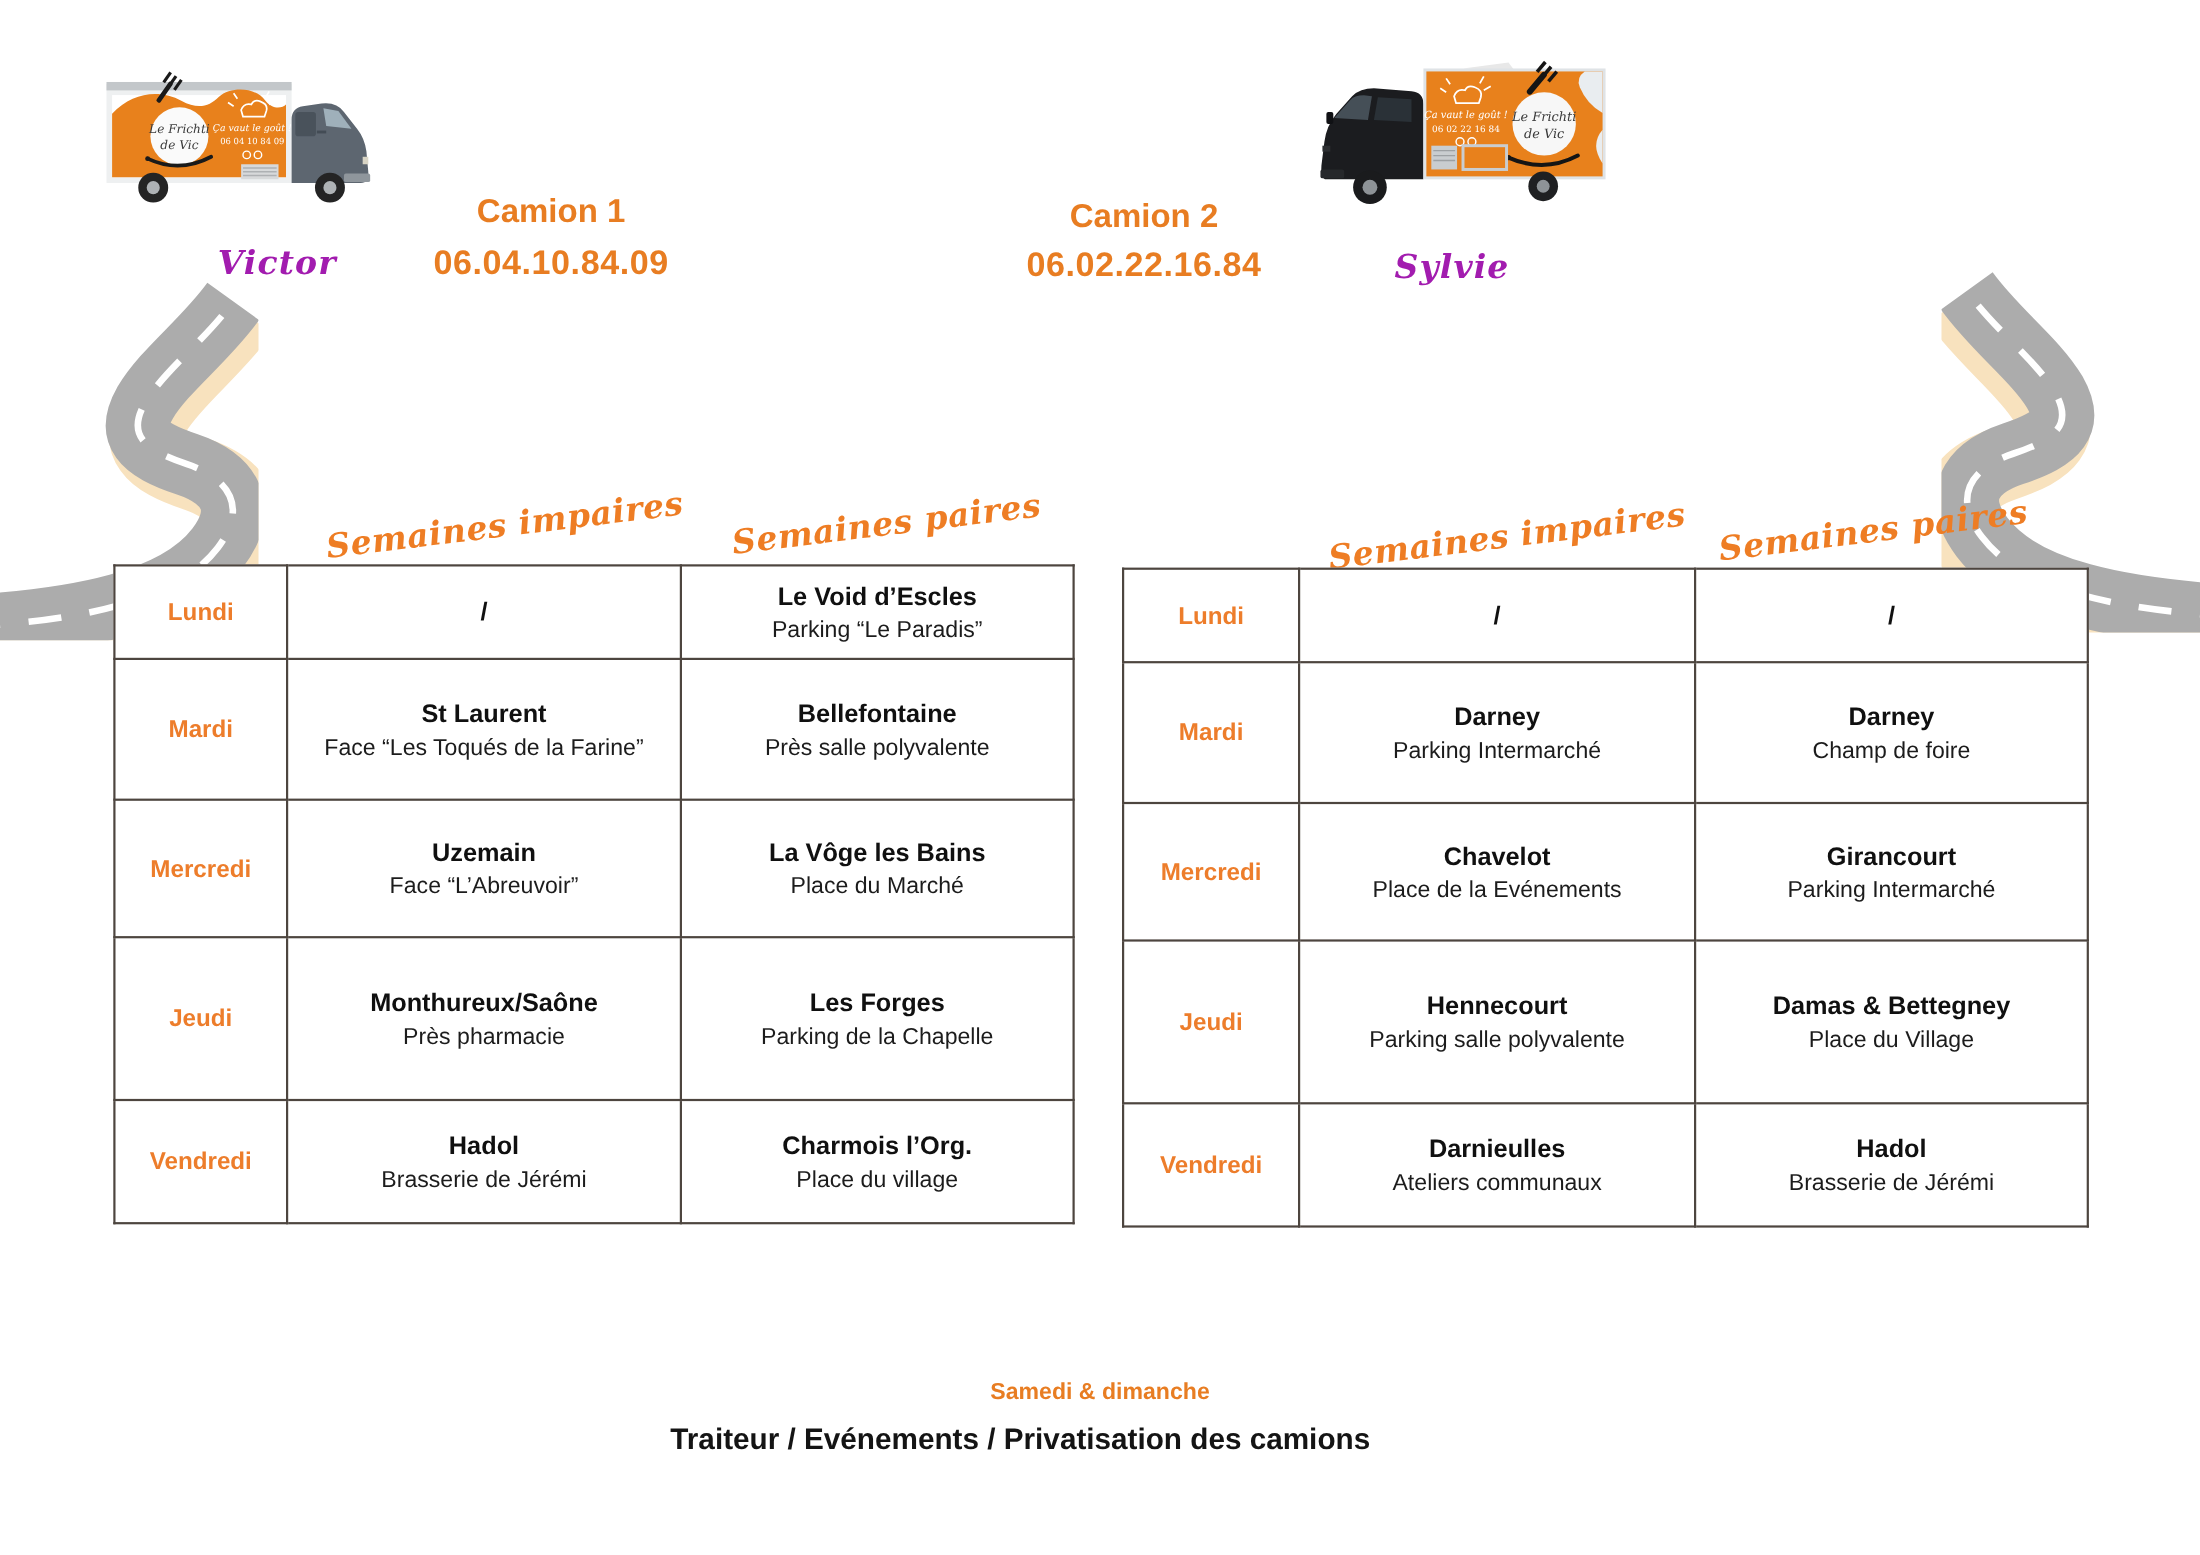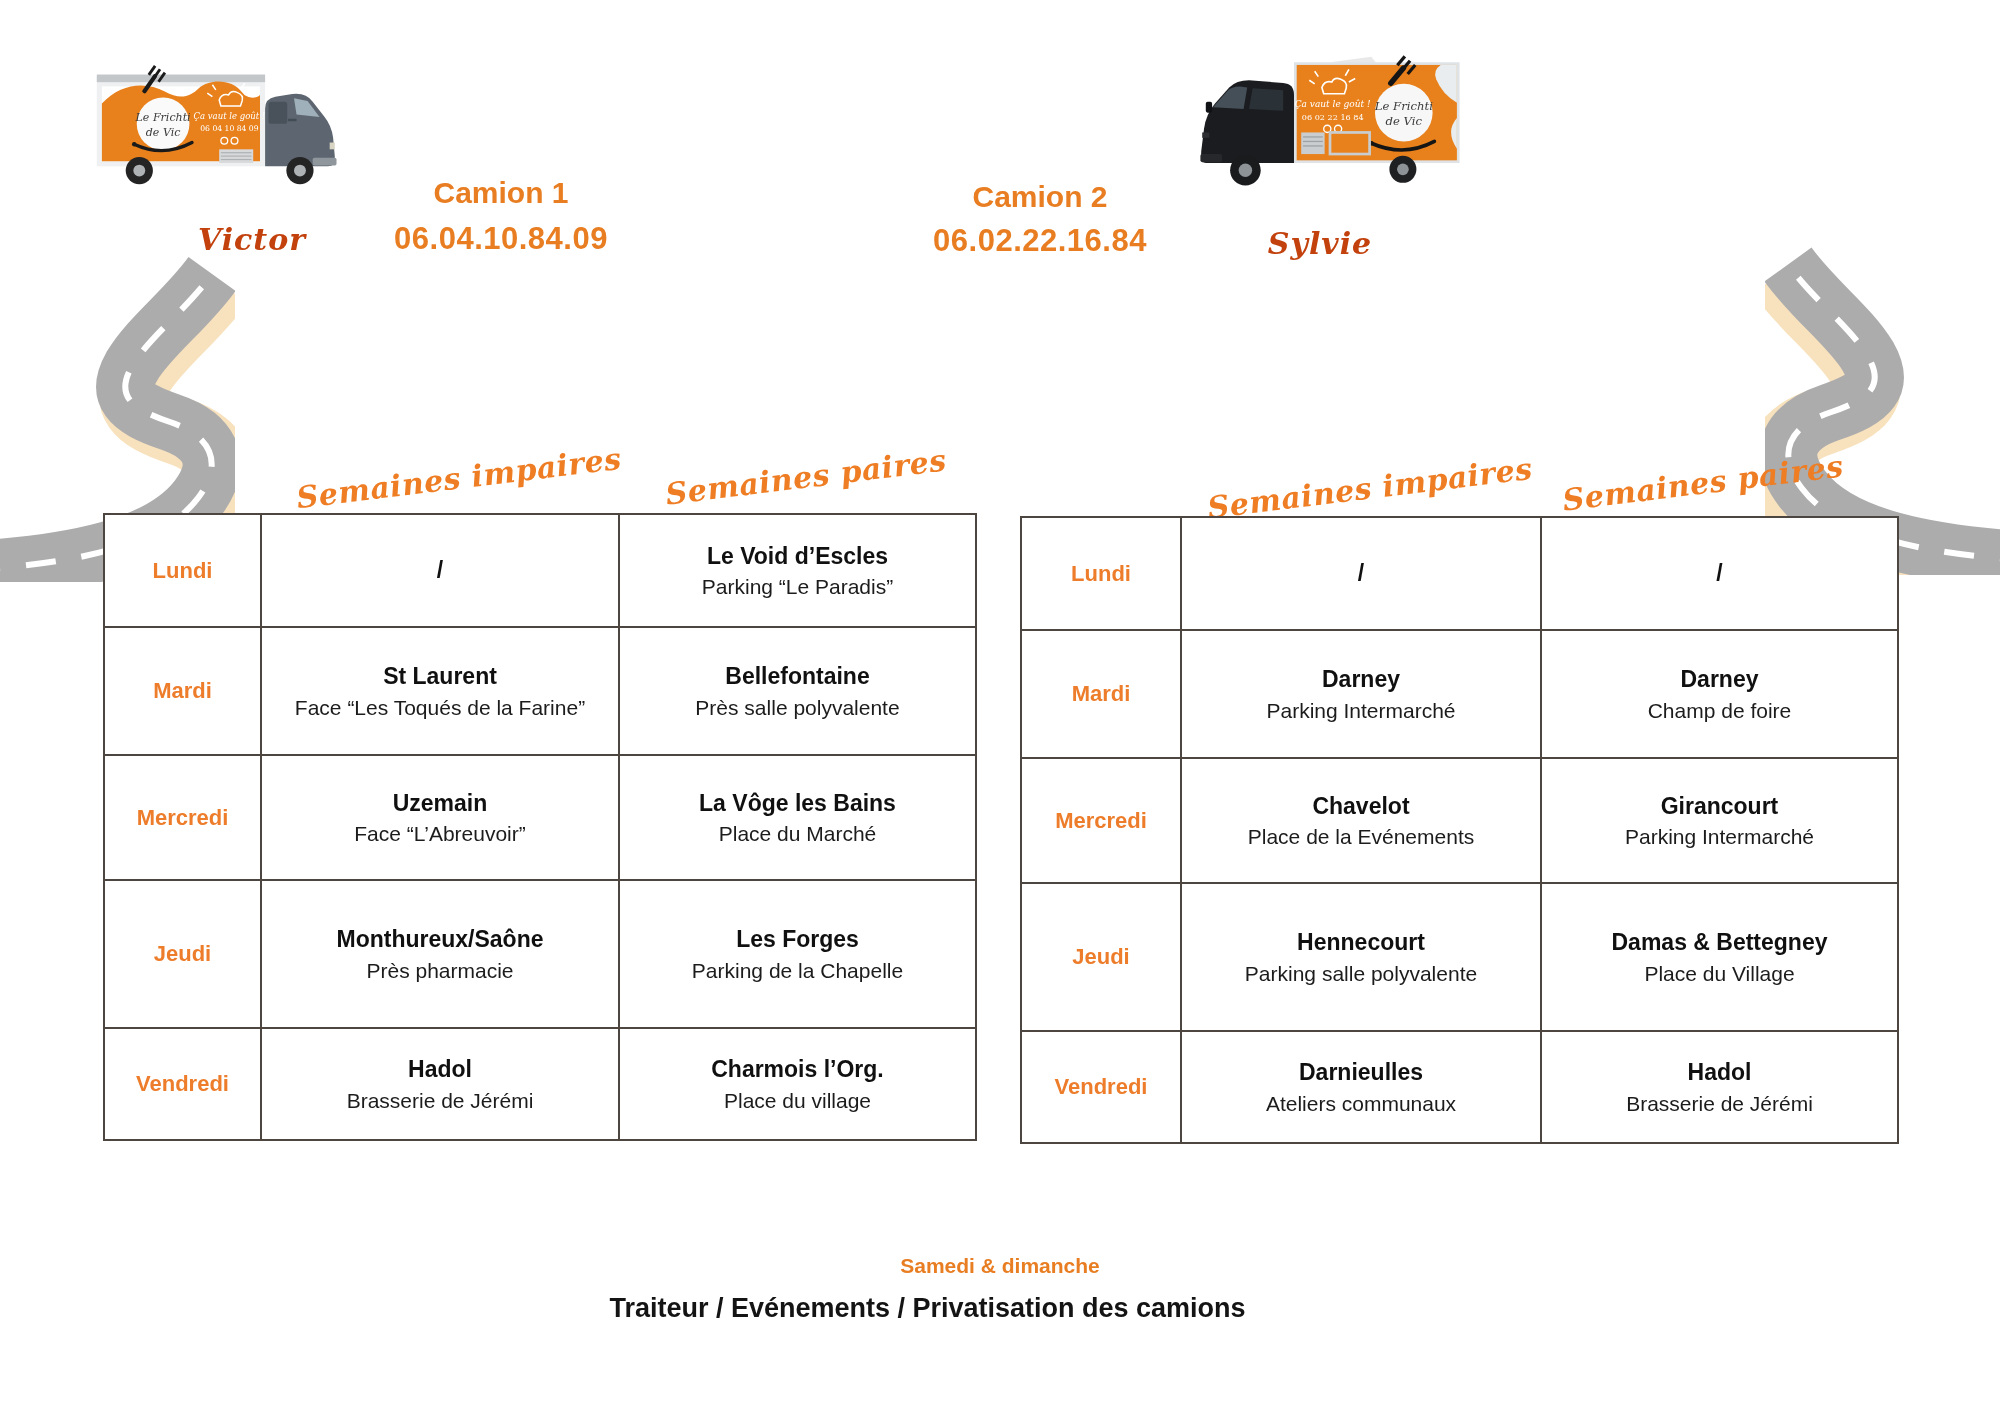--- a/index.html
+++ b/index.html
@@ -8,31 +8,31 @@
 
   .title{position:absolute;left:787px;top:40px;transform:translateX(-50%);
          font-family:"DejaVu Serif",serif;font-weight:bold;font-size:62px;
          color:#E8761F;white-space:nowrap;}
 
   .camion-label{position:absolute;transform:translateX(-50%);font-size:30px;font-weight:bold;
                 color:#E87D22;white-space:nowrap;}
   .phone{position:absolute;transform:translateX(-50%);font-size:31px;font-weight:bold;
          color:#E87D22;letter-spacing:.5px;white-space:nowrap;}
   .hand-name{position:absolute;transform:translateX(-50%);font-family:"DejaVu Serif",serif;
-             font-style:italic;font-weight:bold;font-size:30px;color:#c2410c;
+             font-style:italic;font-weight:bold;font-size:30px;color:#a21caf;
              letter-spacing:1px;white-space:nowrap;}
 
   .script-hdr{position:absolute;transform:translate(-50%,-50%) rotate(-7deg);
               font-family:"DejaVu Serif",serif;font-style:italic;font-weight:bold;
               font-size:30px;color:#EE7D24;letter-spacing:.5px;white-space:nowrap;}
 
   table.sched{position:absolute;border-collapse:collapse;table-layout:fixed;background:#fff;}
   table.sched td{border:2.5px solid #4D453F;text-align:center;vertical-align:middle;
                  padding:4px 10px;overflow:hidden;}
-  tr.r1{height:113px;} tr.r2{height:128px;} tr.r3{height:125px;}
+  tr.r1{height:85px;} tr.r2{height:128px;} tr.r3{height:125px;}
   tr.r4{height:148px;} tr.r5{height:112px;}
   .day{color:#ED7D2B;font-weight:bold;font-size:22px;}
   .cell-title{font-weight:bold;font-size:23px;color:#101010;line-height:1.45;}
   .cell-sub{font-size:21px;color:#1c1c1c;line-height:1.35;max-width:322px;margin:0 auto;}
 
   .footer1{position:absolute;left:0;top:1254px;width:2000px;text-align:center;
            font-size:21px;font-weight:bold;color:#E87D22;}
   .footer2{position:absolute;left:0;top:1293px;width:1855px;text-align:center;
            font-size:27px;font-weight:bold;color:#141414;}
 

